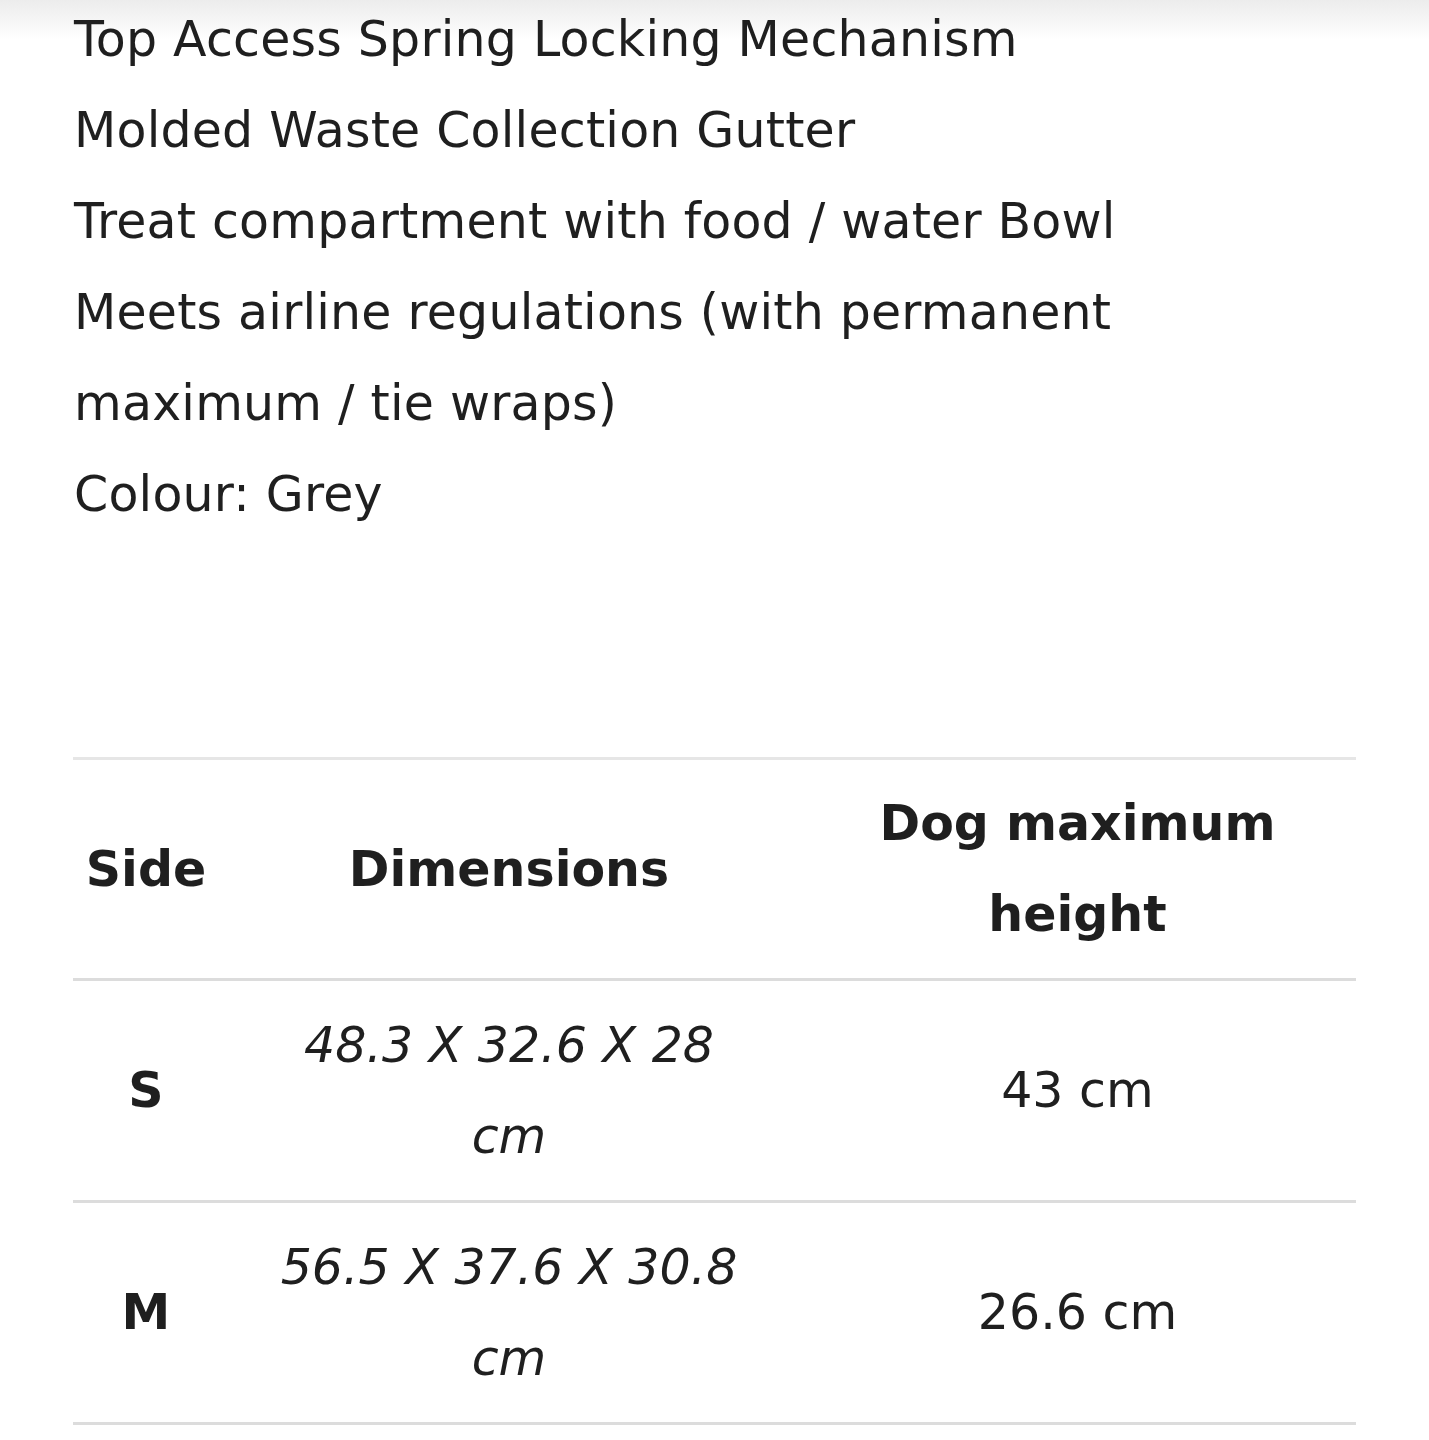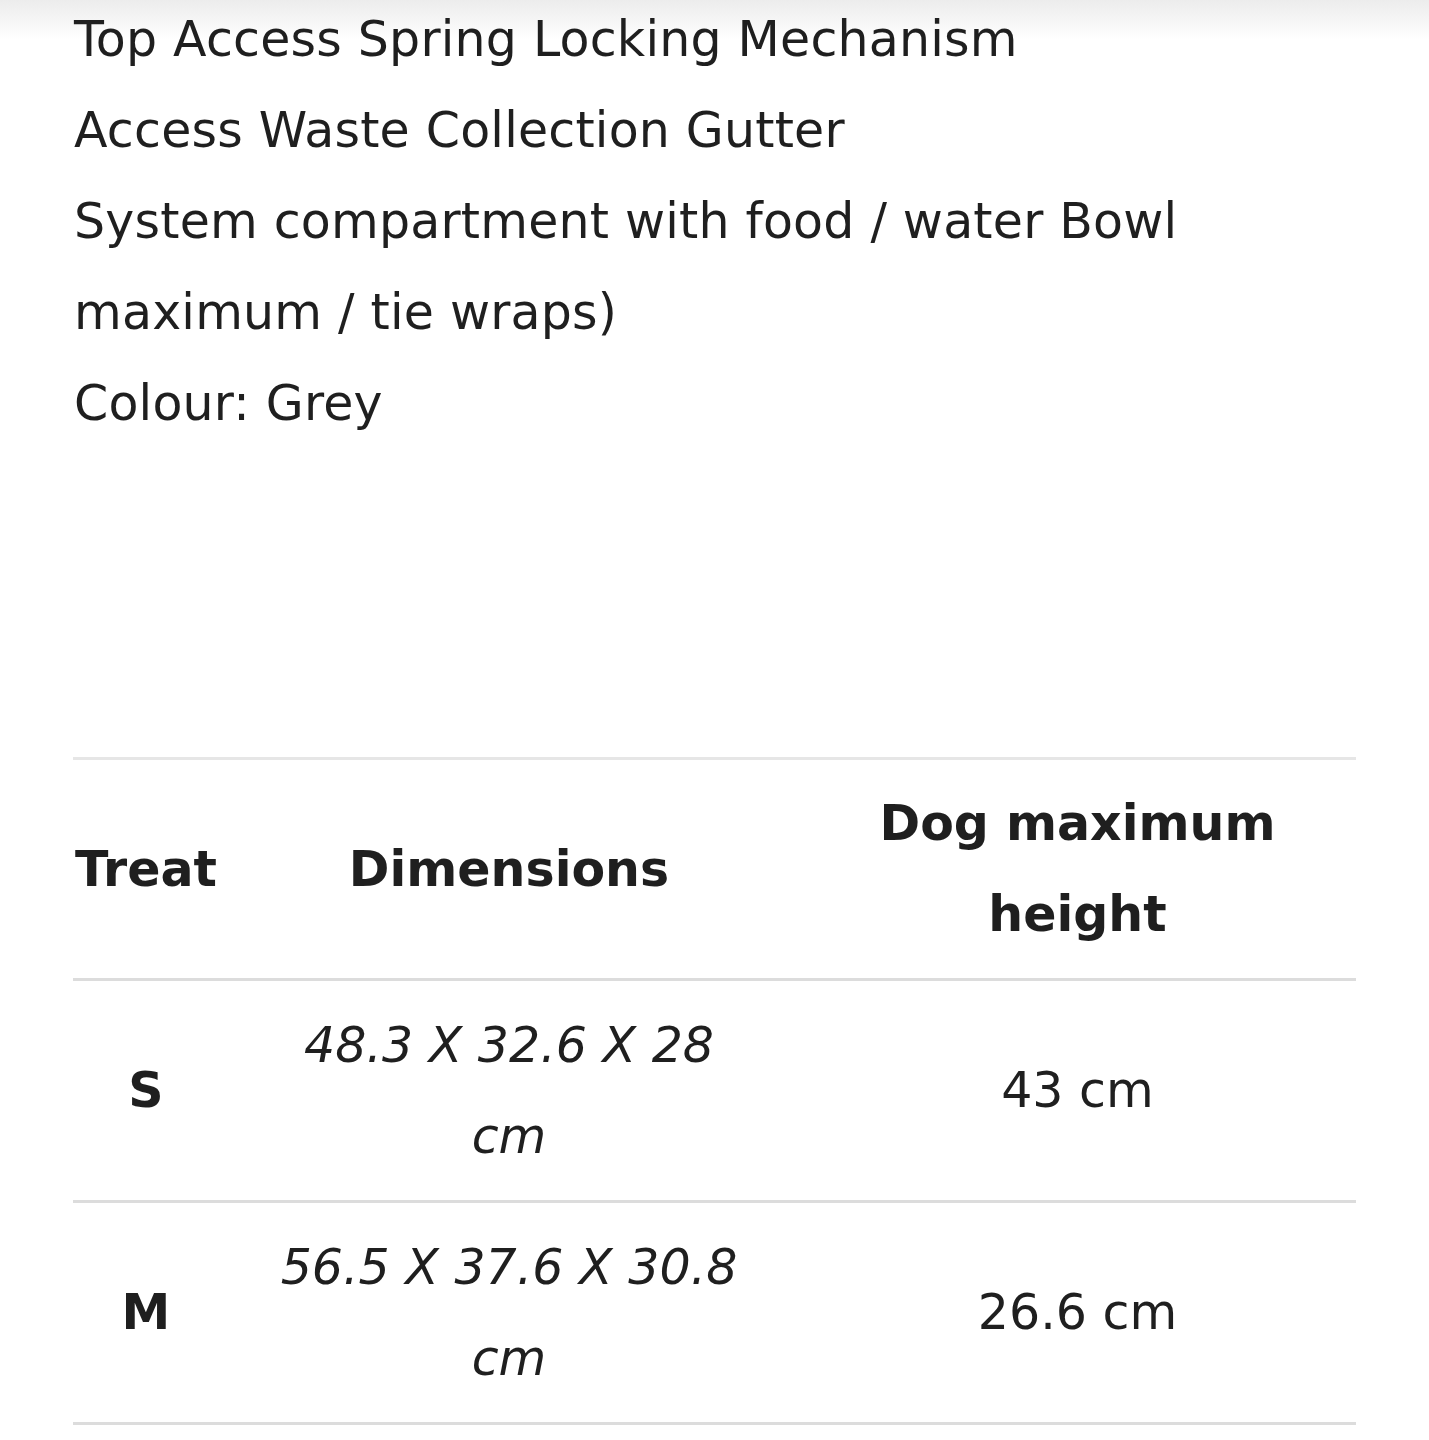--- a/index.html
+++ b/index.html
@@ -80,30 +80,31 @@
     .dim-text { max-width: 500px; font-style: italic; }
     .head-height-text { max-width: 420px; }
   </style>
 </head>
 <body>
 
 <div class="top-shade"></div>
 
 <div class="features">
   <span class="feature-line">Top Access Spring Locking Mechanism</span>
-  <span class="feature-line">Access Waste Collection Gutter</span>
-  <span class="feature-line">System compartment with food / water Bowl</span>
+  <span class="feature-line">Molded Waste Collection Gutter</span>
+  <span class="feature-line">Treat compartment with food / water Bowl</span>
+  <span class="feature-line">Meets airline regulations (with permanent</span>
   <span class="feature-line">maximum / tie wraps)</span>
   <span class="feature-line">Colour: Grey</span>
 </div>
 
 <table class="spec-table">
   <thead>
     <tr>
-      <th class="col-size">Treat</th>
+      <th class="col-size">Side</th>
       <th class="col-dim">Dimensions</th>
       <th class="col-height">
         <span class="cell-text head-height-text">Dog maximum height</span>
       </th>
     </tr>
   </thead>
   <tbody>
     <tr>
       <td class="size-cell">S</td>
       <td>

